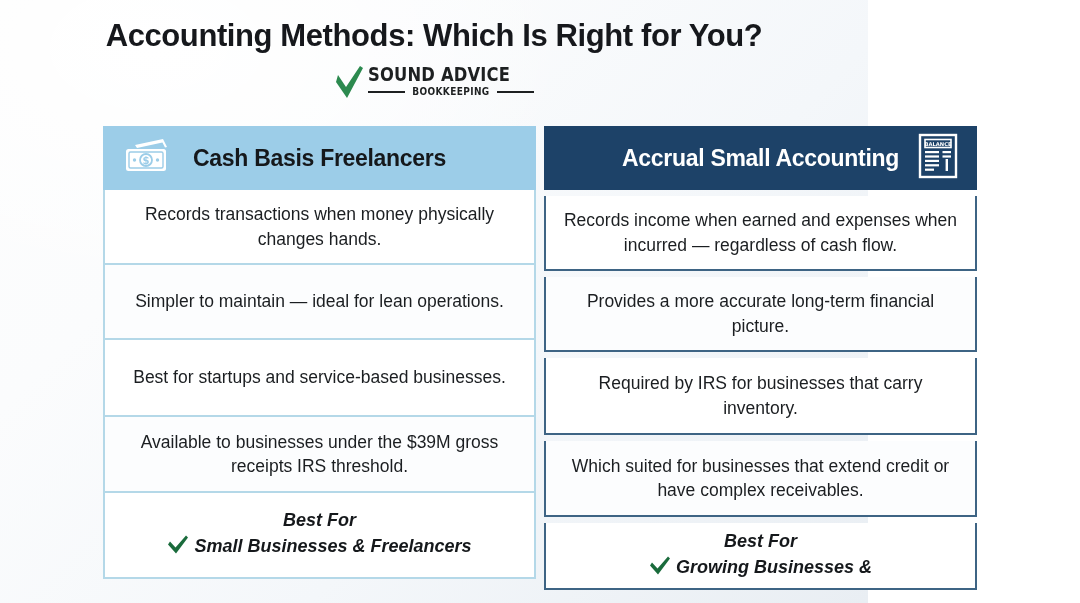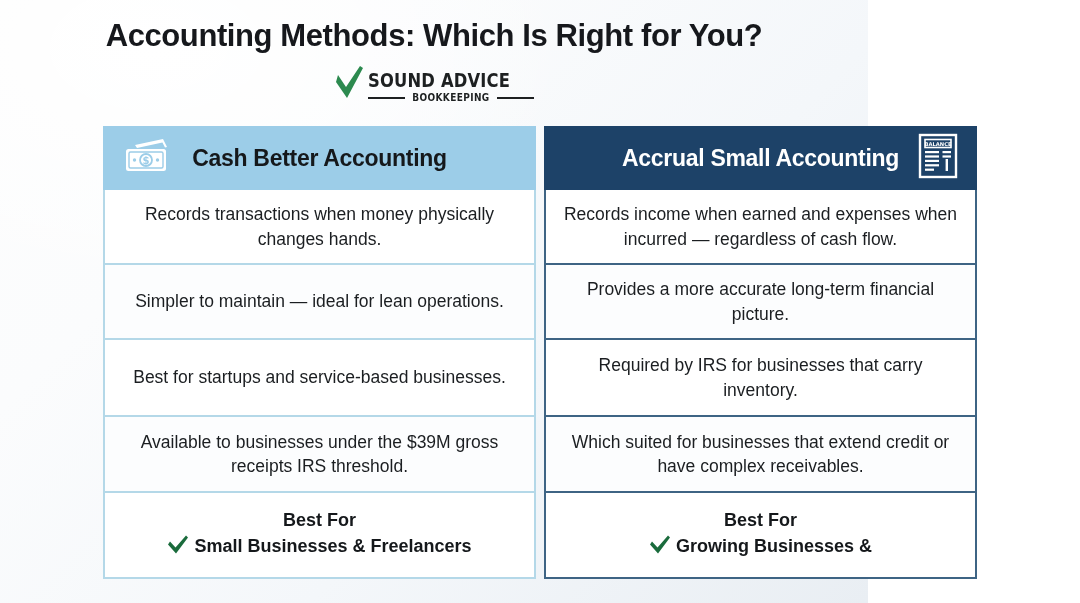--- a/index.html
+++ b/index.html
@@ -36,21 +36,21 @@
     line-height: 1.15;
     margin: 0;
   }
 
   
   #logo {
     margin: 11px auto 0;
     width: 168px;
     height: 38px;
     display: flex;
-    align-items: flex-end;
+    align-items: flex-start;
     justify-content: center;
     gap: 4px;
   }
   #logo-check {
     flex: 0 0 auto;
     display: block;
   }
   #logo-words {
     display: flex;
     flex-direction: column;
@@ -162,27 +162,28 @@
   #col-cash .cell {
     border-left: 2px solid #b4d8e8;
     border-right: 2px solid #b4d8e8;
     border-bottom: 2px solid #b4d8e8;
   }
   
   #col-accrual .cell {
     border-left: 2px solid #3e6484;
     border-right: 2px solid #3e6484;
     border-bottom: 2px solid #3e6484;
+    margin-top: 6px;
   }
 
   .cell-r1 { flex: 0 0 75px; }
   .cell-r2 { flex: 0 0 75px; }
   .cell-r3 { flex: 0 0 77px; }
   .cell-r4 { flex: 0 0 76px; }
-  .cell-best { flex: 1 1 auto; }
+  .cell-best { flex: 1 1 auto; font-style: italic; }
 
   .best-wrap {
     display: block;
     text-align: center;
     font-weight: bold;
     font-size: 18px;
     line-height: 1.42;
     color: #15181b;
   }
   .best-label { display: block; }
@@ -232,21 +233,21 @@
           <svg width="48" height="36" viewBox="0 0 48 36" aria-hidden="true">
             <path d="M12 7 L40 1 L44 9 L42 9.6 L39.4 4.6 L14 10 Z" fill="#ffffff"></path>
             <rect x="3" y="11" width="40" height="22" rx="2.5" fill="#ffffff"></rect>
             <rect x="6" y="14" width="34" height="16" rx="1.5" fill="none" stroke="#9ccde8" stroke-width="1.4"></rect>
             <circle cx="23" cy="22" r="6" fill="none" stroke="#9ccde8" stroke-width="1.8"></circle>
             <text x="23" y="26" font-family="DejaVu Sans, sans-serif" font-size="10" font-weight="bold" fill="#9ccde8" text-anchor="middle">$</text>
             <circle cx="11.5" cy="22" r="1.7" fill="#9ccde8"></circle>
             <circle cx="34.5" cy="22" r="1.7" fill="#9ccde8"></circle>
           </svg>
         </span>
-        <span class="col-header-title">Cash Better Accounting</span>
+        <span class="col-header-title">Cash Basis Freelancers</span>
       </div>
 
       <div class="cell cell-r1">Records transactions when money physically changes hands.</div>
       <div class="cell cell-r2 tinted">Simpler to maintain — ideal for lean operations.</div>
       <div class="cell cell-r3">Best for startups and service-based businesses.</div>
       <div class="cell cell-r4 tinted">Available to businesses under the $39M gross receipts IRS threshold.</div>
 
       <div class="cell cell-best">
         <span class="best-wrap">
           <span class="best-label">Best For</span>

